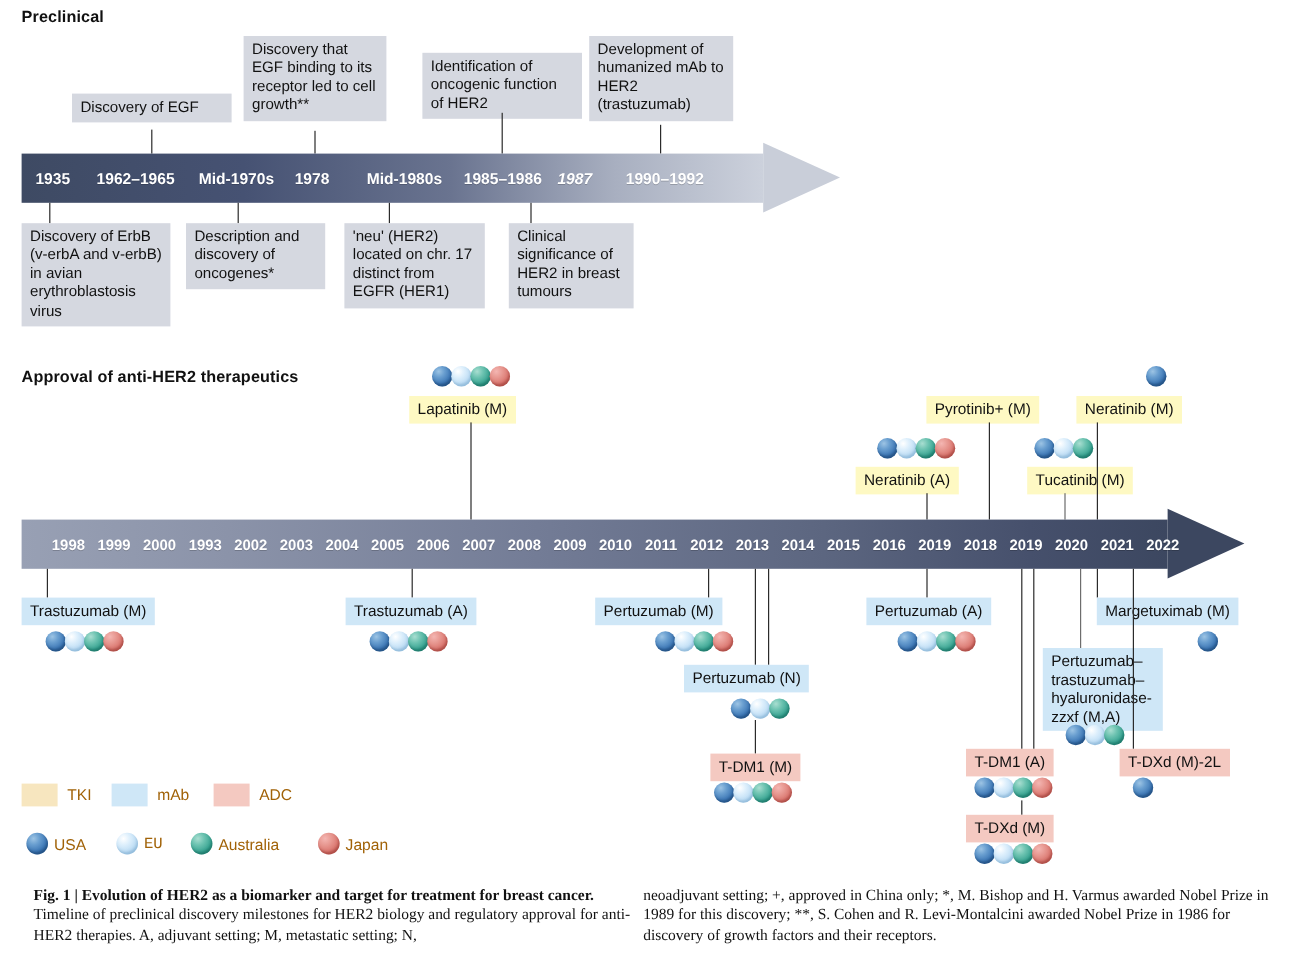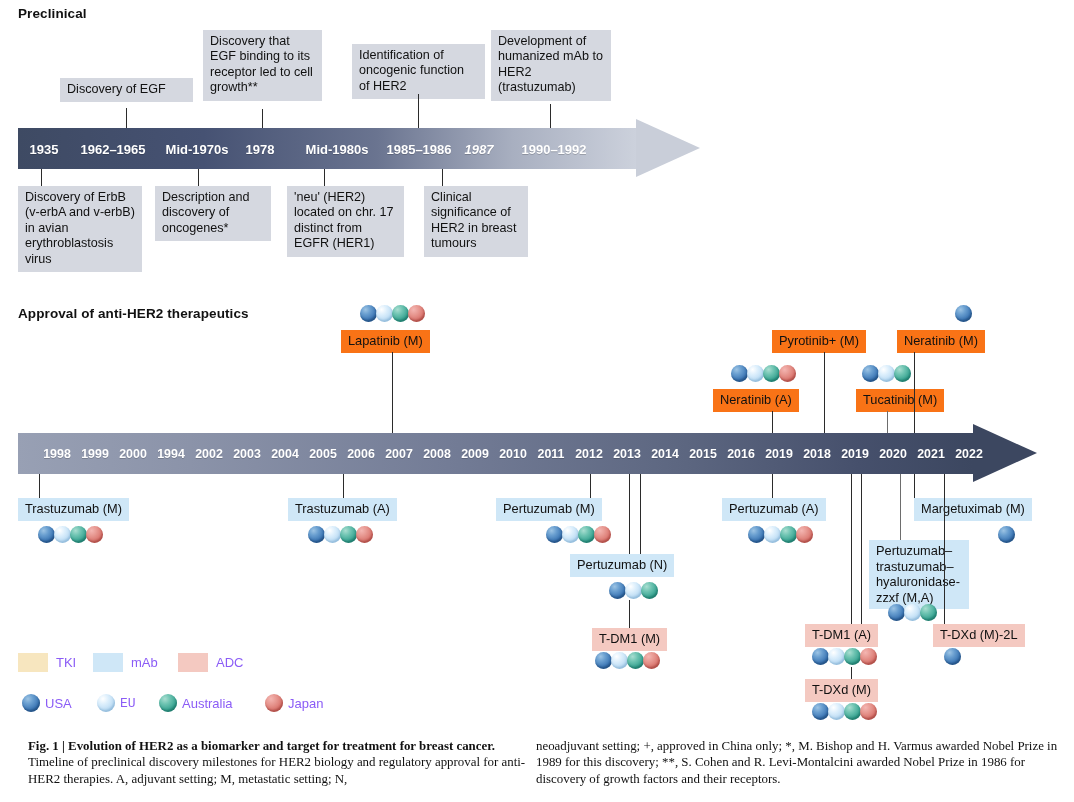--- a/index.html
+++ b/index.html
@@ -46,39 +46,39 @@
     font-size:12.6px;line-height:15.4px;color:#111;
   }
   .box.grey{background:#d5d8e0;}
 
   
   .pill{
     position:absolute;box-sizing:border-box;white-space:nowrap;
     font-size:12.8px;line-height:16px;padding:3px 7px 4px 7px;color:#111;
   }
   .pill.mAb{background:#cfe7f7;}
-  .pill.TKI{background:#f97316;}
+  .pill.TKI{background:#fef9c3;}
   .pill.ADC{background:#f4c9c1;}
   .pill.wrap{white-space:normal;line-height:15.6px;}
 
   
   .dots{position:absolute;display:flex;gap:0px;}
   .dot{width:17px;height:17px;border-radius:50%;margin-right:-1px;}
   .dot.USA{background:radial-gradient(circle at 33% 27%, #9dc4e4 0%, #6a9fd0 28%, #3d77b5 62%, #2a5e96 100%);
            box-shadow:inset -1px -2px 2px rgba(15,50,90,.45);}
   .dot.EU{background:radial-gradient(circle at 33% 27%, #ffffff 0%, #ddeffc 30%, #bcdcf4 65%, #a3cdec 100%);
           box-shadow:inset -1px -2px 2px rgba(90,140,180,.35);}
   .dot.Australia{background:radial-gradient(circle at 33% 27%, #a9ded1 0%, #6dc3b1 30%, #37a391 65%, #1f8676 100%);
           box-shadow:inset -1px -2px 2px rgba(10,80,70,.4);}
   .dot.Japan{background:radial-gradient(circle at 33% 27%, #f4b6b2 0%, #e79790 32%, #d9736c 66%, #c85a53 100%);
           box-shadow:inset -1px -2px 2px rgba(120,35,30,.4);}
 
   
   .legend-swatch{position:absolute;width:30px;height:19px;}
-  .legend-label{position:absolute;font-size:13px;color:#8b5cf6;white-space:nowrap;}
+  .legend-label{position:absolute;font-size:13px;color:#a16207;white-space:nowrap;}
   .legend-dot{position:absolute;width:18px;height:18px;border-radius:50%;}
 
   
   .caption{
     position:absolute;font-family:"Liberation Serif",serif;font-size:12.9px;
     line-height:16.4px;color:#111;text-align:left;
   }
   .caption b{font-weight:bold;}
 </style>
 </head>
@@ -164,21 +164,21 @@
   <div class="pill TKI" style="left:897px;top:330px;">Neratinib (M)</div>
   <div class="conn" style="left:914px;top:352px;height:81px;"></div>
 
   <div class="bar bar-app" style="left:18px;top:433px;width:955px;">
     <div class="body"></div>
     <div class="tip"></div>
     <div class="yearrow" id="approval-years">
         <div class="yr small" style="left: 39px;">1998</div>
         <div class="yr small" style="left: 77px;">1999</div>
         <div class="yr small" style="left: 115px;">2000</div>
-        <div class="yr small" style="left: 153px;">1994</div>
+        <div class="yr small" style="left: 153px;">1993</div>
         <div class="yr small" style="left: 191px;">2002</div>
         <div class="yr small" style="left: 229px;">2003</div>
         <div class="yr small" style="left: 267px;">2004</div>
         <div class="yr small" style="left: 305px;">2005</div>
         <div class="yr small" style="left: 343px;">2006</div>
         <div class="yr small" style="left: 381px;">2007</div>
         <div class="yr small" style="left: 419px;">2008</div>
         <div class="yr small" style="left: 457px;">2009</div>
         <div class="yr small" style="left: 495px;">2010</div>
         <div class="yr small" style="left: 533px;">2011</div>

